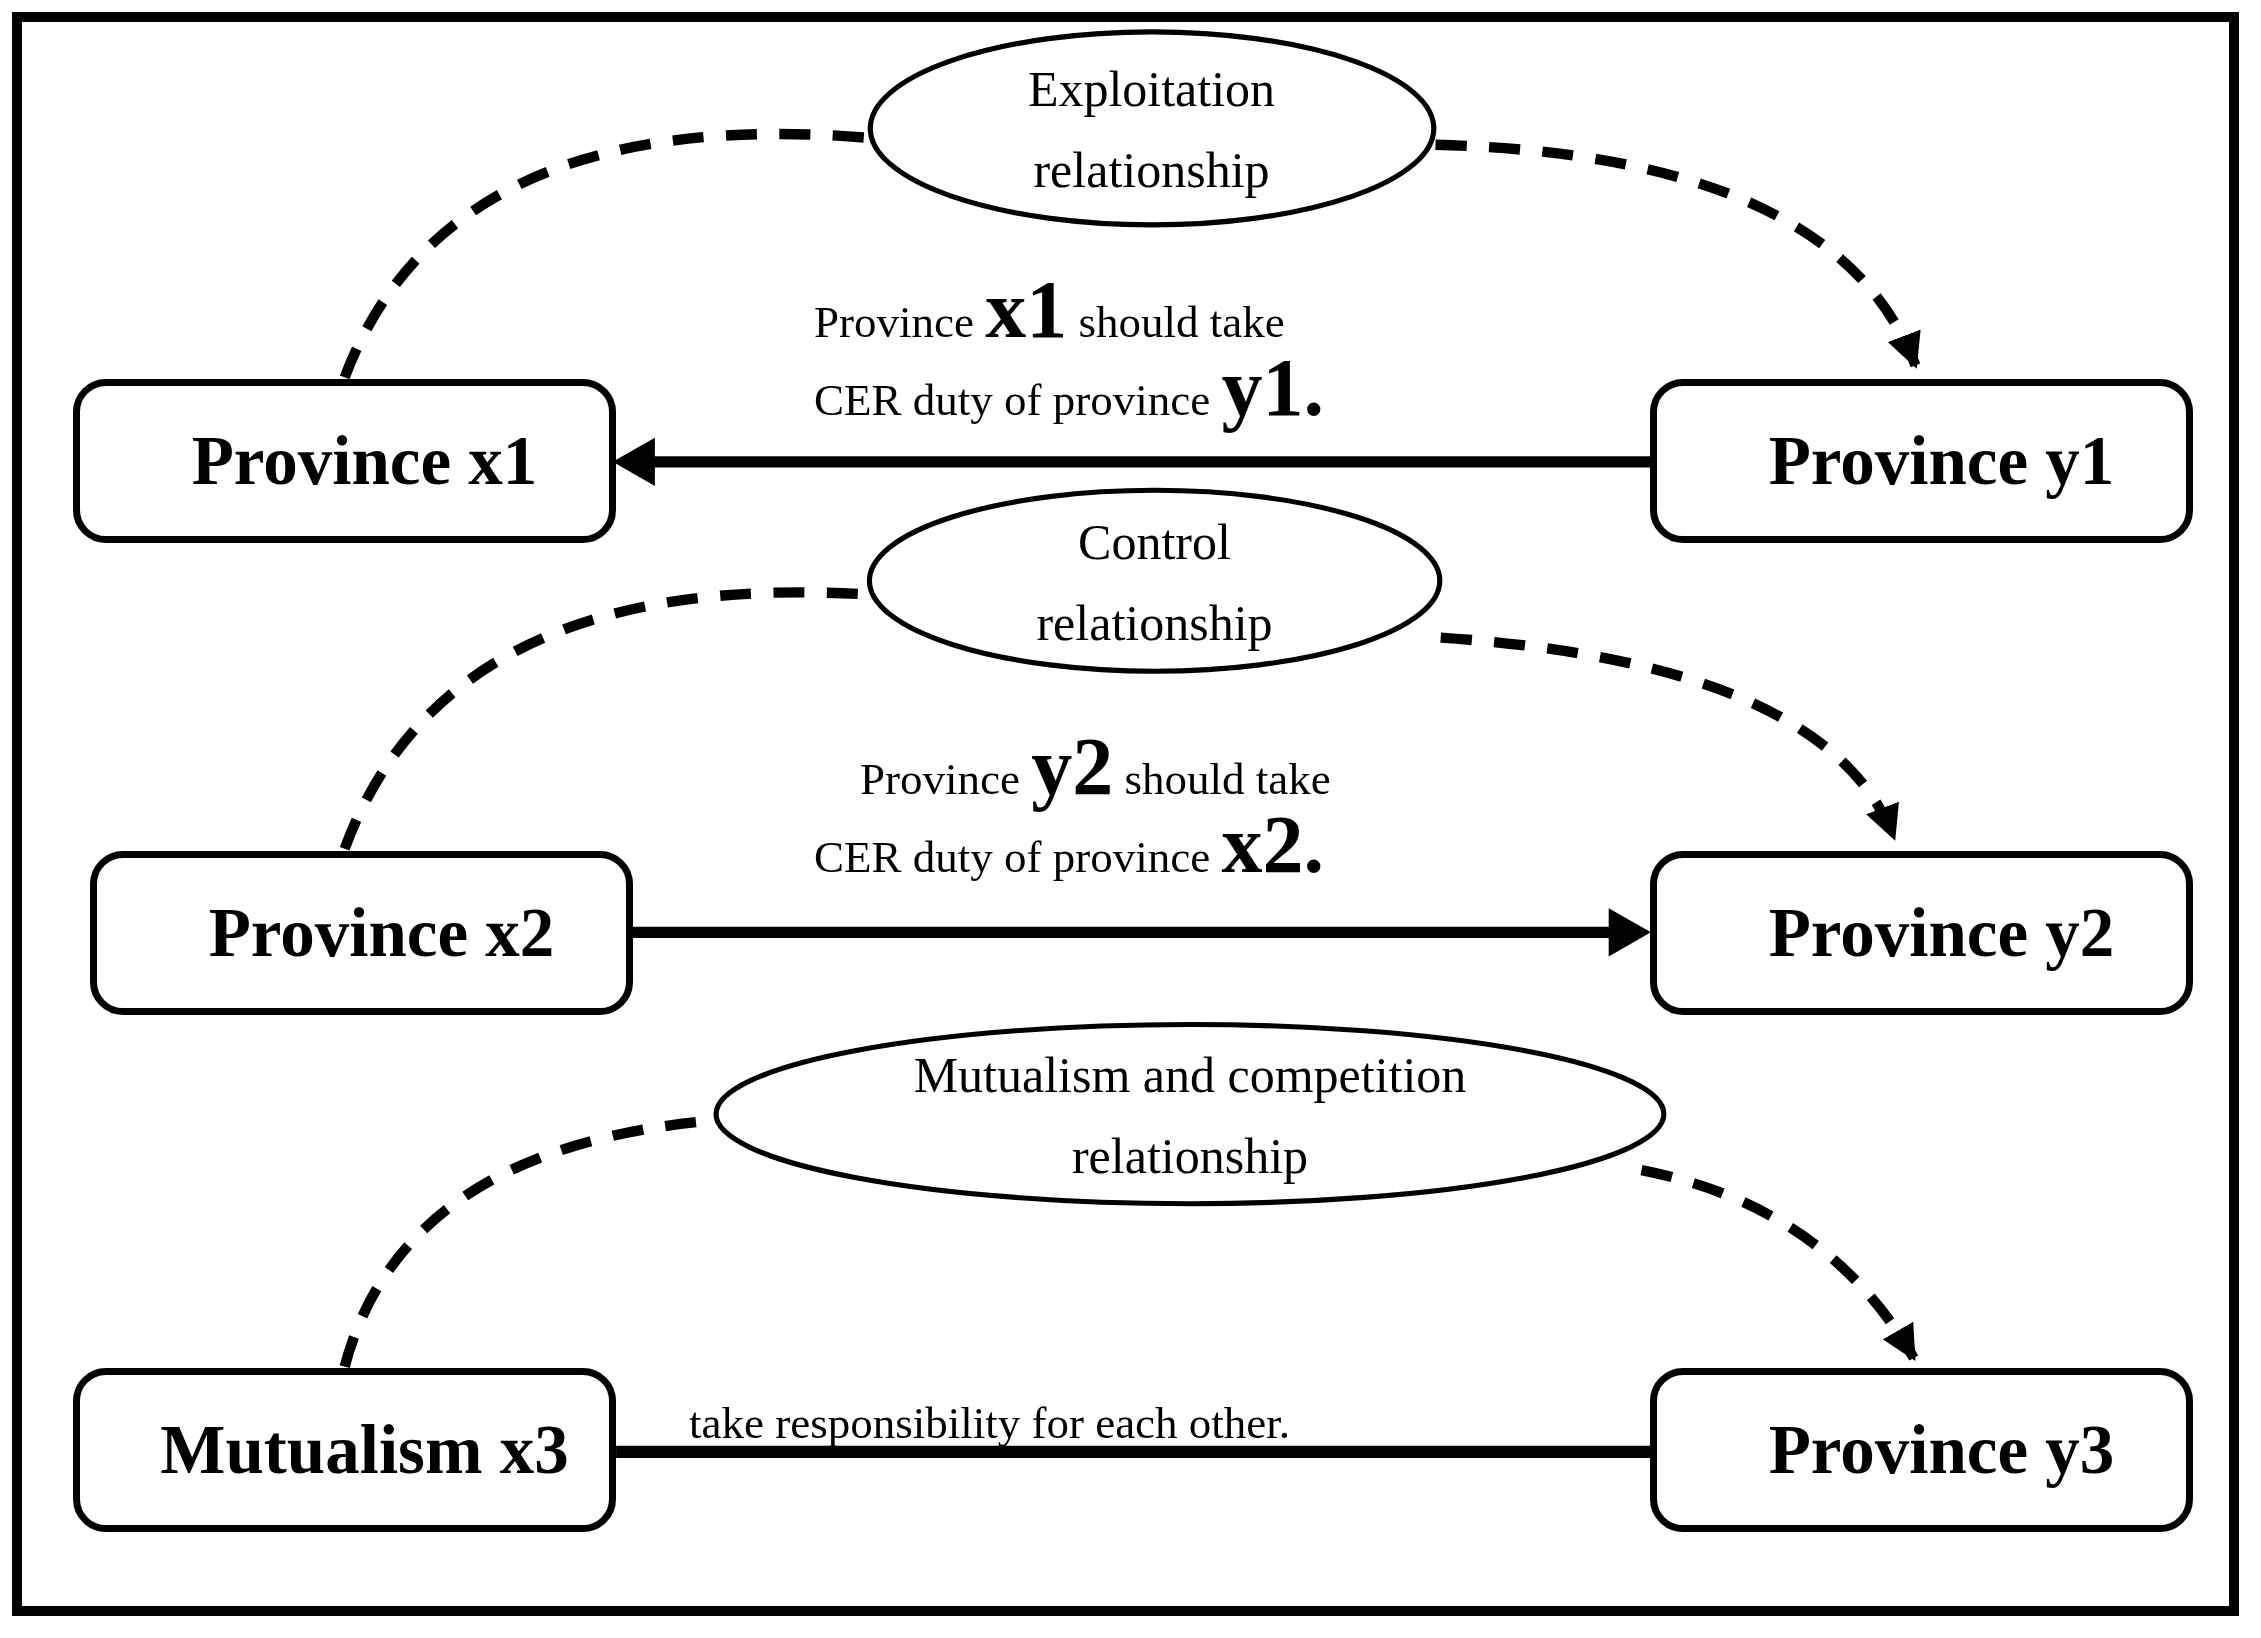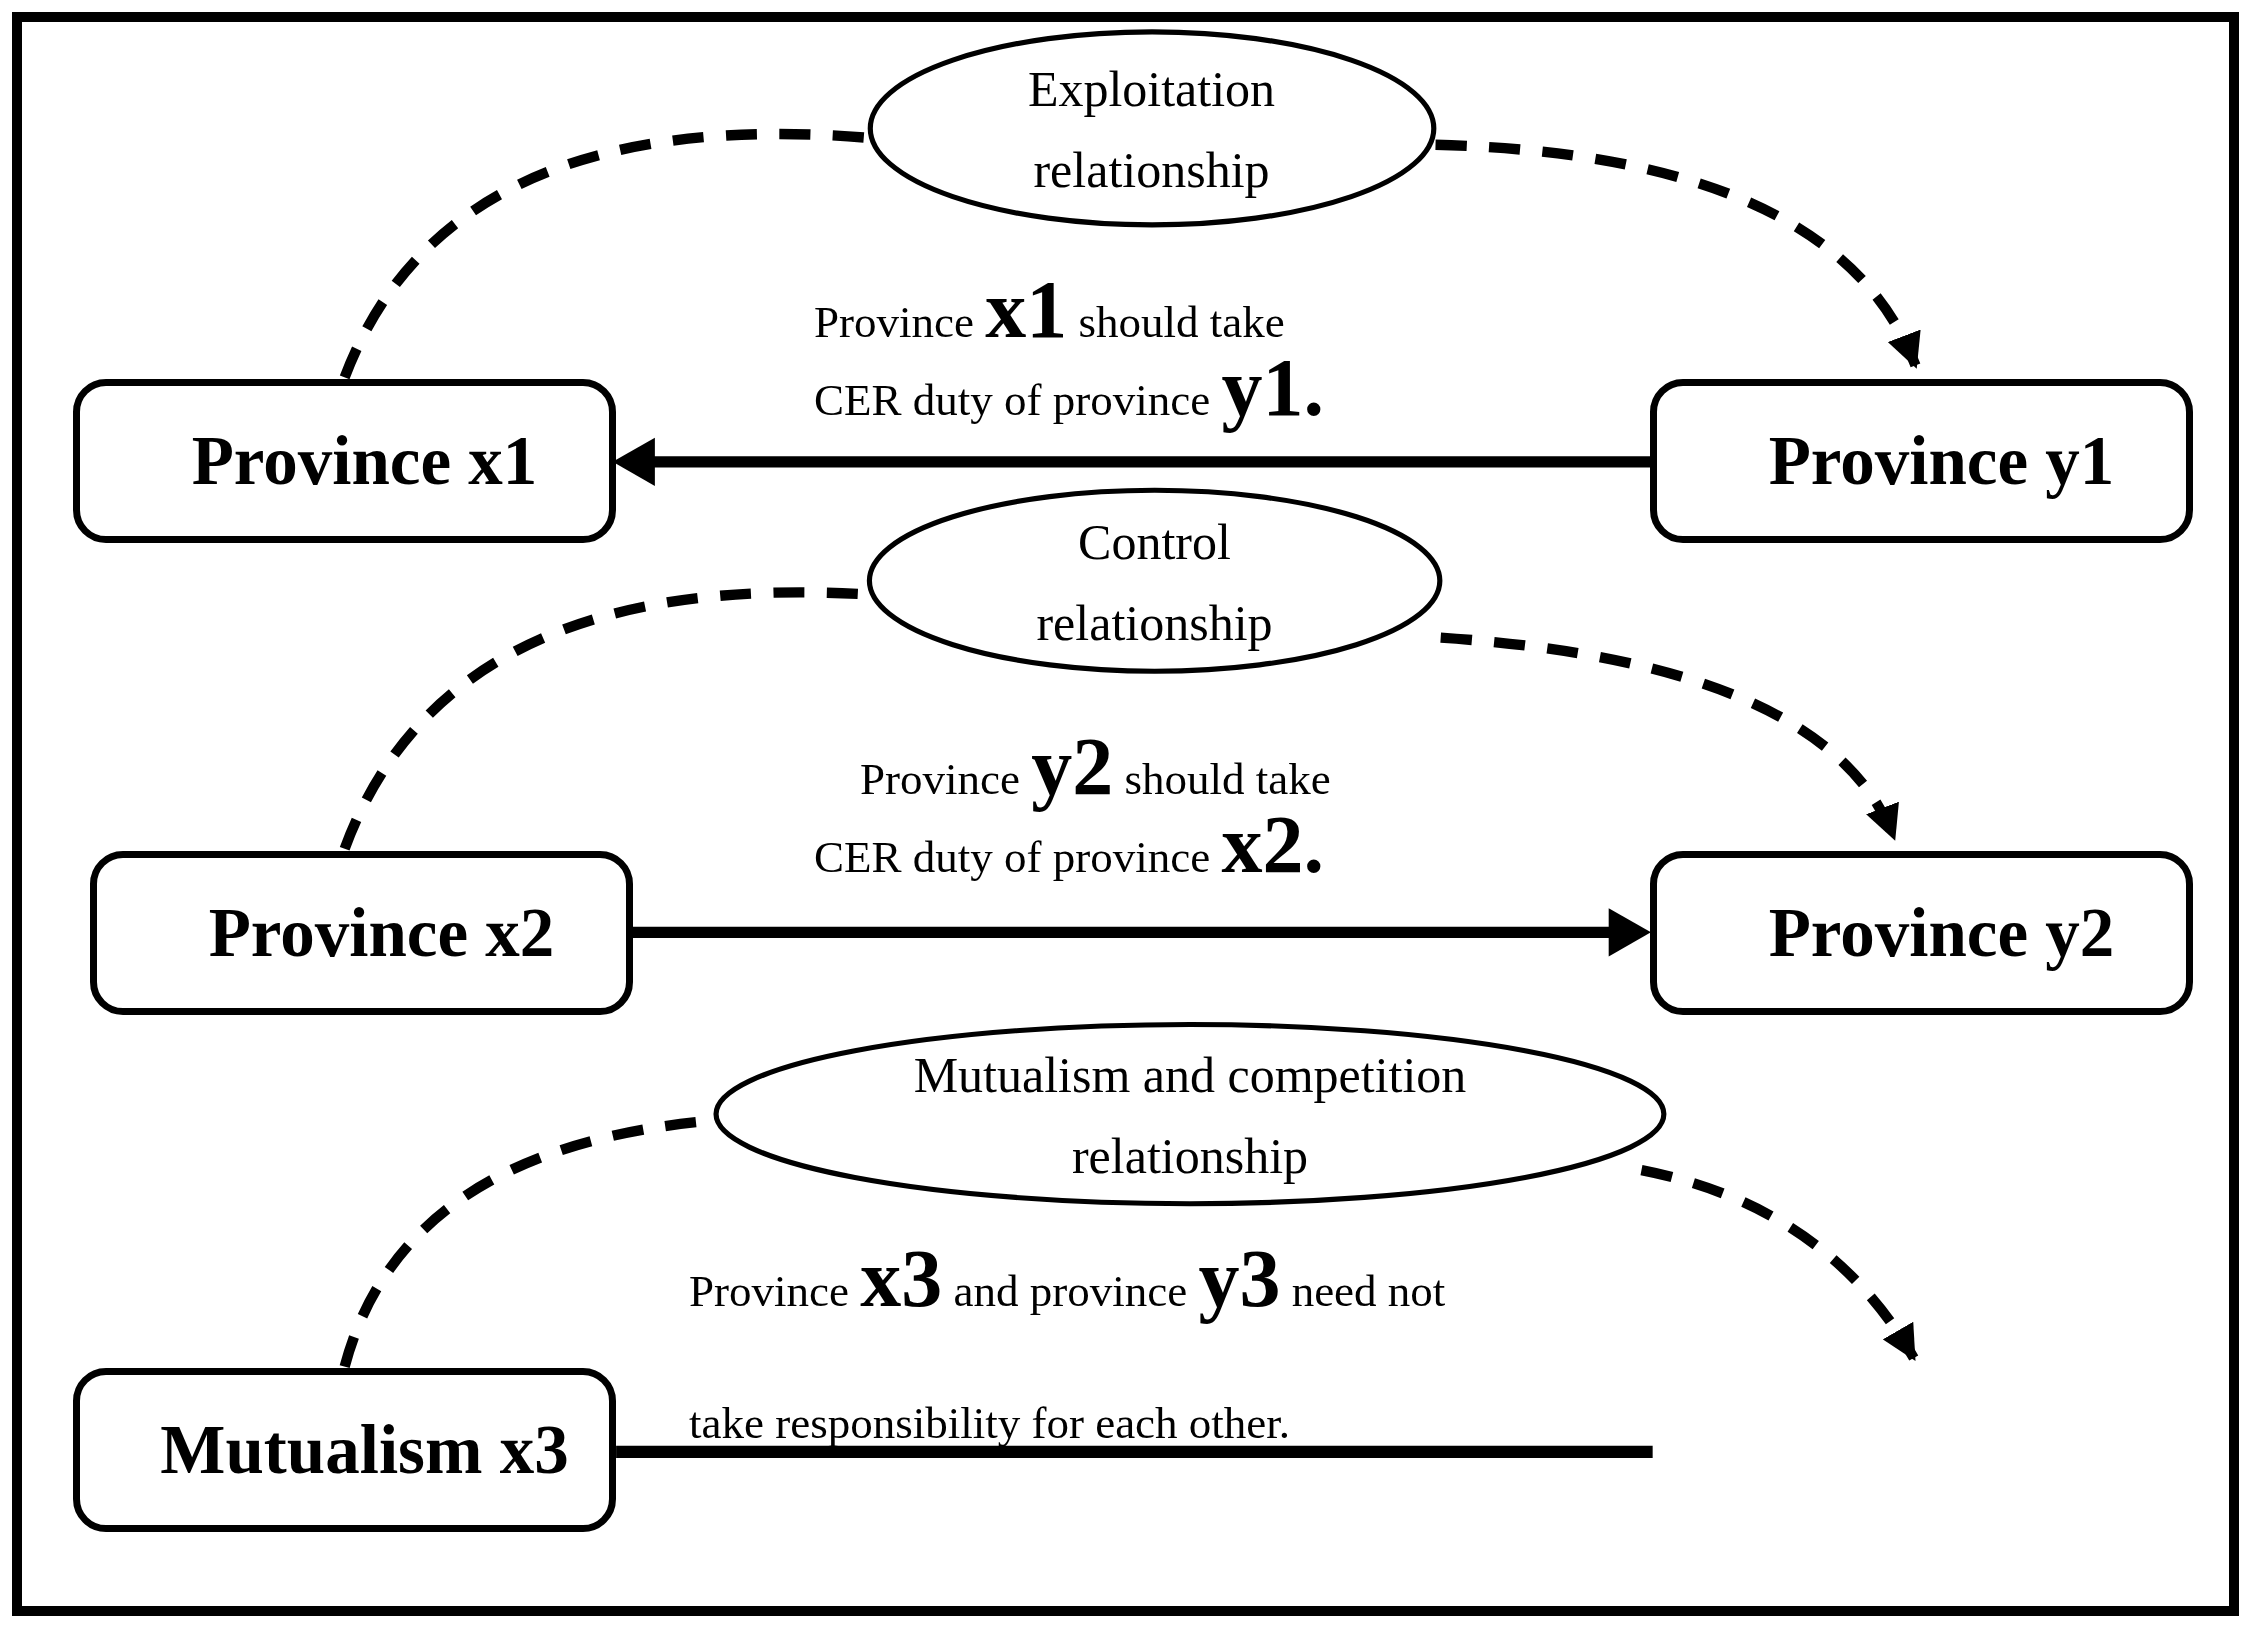--- a/index.html
+++ b/index.html
@@ -100,37 +100,39 @@
   </div>
   <div class="pbox" style="left:90px; top:851px">
     <span class="lbl">Province x2</span>
   </div>
   <div class="pbox" style="left:1650px; top:851px">
     <span class="lbl">Province y2</span>
   </div>
   <div class="pbox" style="left:73px; top:1368px">
     <span class="lbl">Mutualism x3</span>
   </div>
+  <div class="pbox" style="left:1650px; top:1368px">
+    <span class="lbl">Province y3</span>
+  </div>
 
   <div class="ellipse-label" style="left:807px; top:49px; width:689px">
     <div>Exploitation</div>
     <div>relationship</div>
   </div>
   <div class="ellipse-label" style="left:810px; top:502px; width:689px">
     <div>Control</div>
     <div>relationship</div>
   </div>
   <div class="ellipse-label" style="left:673px; top:1035px; width:1034px">
     <div>Mutualism and competition</div>
     <div>relationship</div>
   </div>
 
   <div class="caption" style="left:814px; top:269px"><span class="reg">Province </span><span class="big">x1</span><span class="reg"> should take</span></div>
   <div class="caption" style="left:814px; top:347px"><span class="reg">CER duty of province </span><span class="big">y1.</span></div>
 
   <div class="caption" style="left:860px; top:726px"><span class="reg">Province </span><span class="big">y2</span><span class="reg"> should take</span></div>
   <div class="caption" style="left:814px; top:804px"><span class="reg">CER duty of province </span><span class="big">x2.</span></div>
 
-  <div class="caption" style="left:689px; top:1238px"><span class="reg">Province </span><span class="big">x3</span><span class="reg"> and province </span><span class="big">y3</span><span class="reg"> need not</span></div>
   <div class="caption" style="left:689px; top:1401px"><span class="reg">take responsibility for each other.</span></div>
 
 </div>
 
 
 </body></html>

